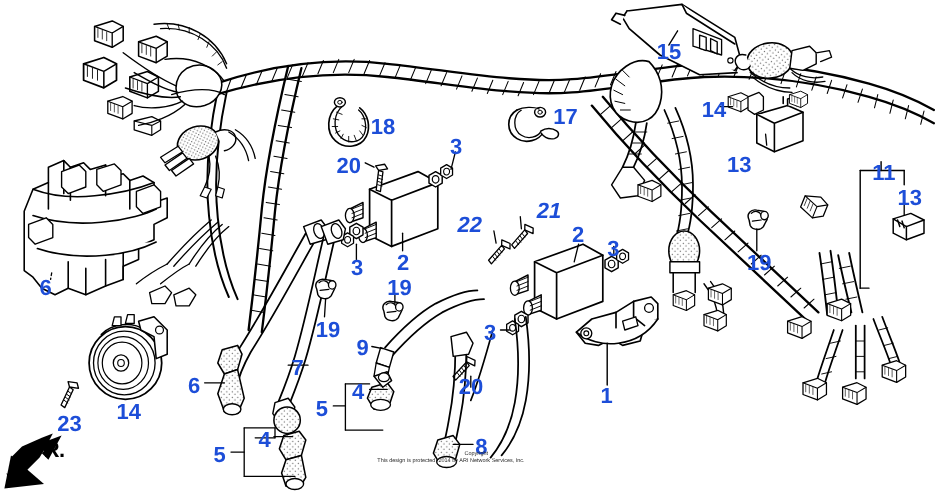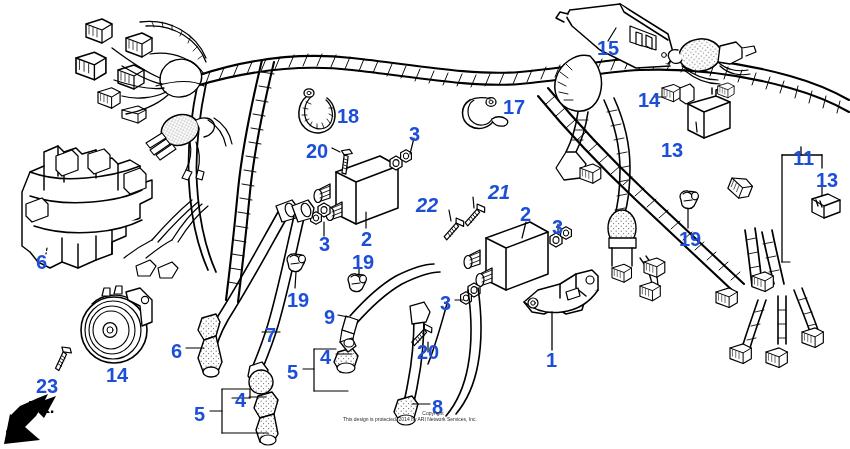--- a/index.html
+++ b/index.html
@@ -9,21 +9,21 @@
     font-family:"Liberation Sans", sans-serif;
   }
   #art{position:absolute;left:0;top:0;width:850px;height:449px;}
   .callout{
     position:absolute;font-family:"Liberation Sans", sans-serif;
     font-weight:bold;color:#1d4ed8;line-height:1;white-space:nowrap;
     font-size:20px;letter-spacing:0px;
   }
   .fr-label{
     position:absolute;font-family:"Liberation Sans", sans-serif;
-    font-weight:bold;font-size:17px;color:#000;letter-spacing:-0.5px;
+    font-weight:bold;font-size:20px;color:#000;letter-spacing:-0.5px;
   }
   .copyright{
     position:absolute;font-family:"Liberation Sans", sans-serif;
     font-size:5px;color:#2b2b2b;white-space:nowrap;line-height:1.25;
     transform:scale(1,1);
   }
   .copyright .l1{display:block;text-align:center;}
   .copyright .l2{display:block;}
 </style>
 </head>
@@ -671,21 +671,21 @@
   <div class="callout" style="left:36px;top:252px;">6</div>
   <div class="callout" style="left:503px;top:97px;">17</div>
   <div class="callout" style="left:337px;top:106px;">18</div>
   <div class="callout" style="left:287px;top:290px;">19</div>
   <div class="callout" style="left:352px;top:252px;">19</div>
   <div class="callout" style="left:679px;top:229px;">19</div>
   <div class="callout" style="left:306px;top:141px;">20</div>
   <div class="callout" style="left:417px;top:342px;">20</div>
   <div class="callout" style="left:488px;top:182px;font-style:italic;">21</div>
   <div class="callout" style="left:416px;top:195px;font-style:italic;">22</div>
-  <div class="callout" style="left:36px;top:376px;">23</div>
+  <div class="callout" style="left:52px;top:376px;">23</div>
 
   <div class="fr-label" style="left:28px;top:398px;">FR.</div>
 
   <div class="copyright" style="left:343px;top:410px;width:180px;">
     <span class="l1">Copyright</span>
     <span class="l2">This design is protected. 2014 by ARI Network Services, Inc.</span>
   </div>
 
 </div>
 

